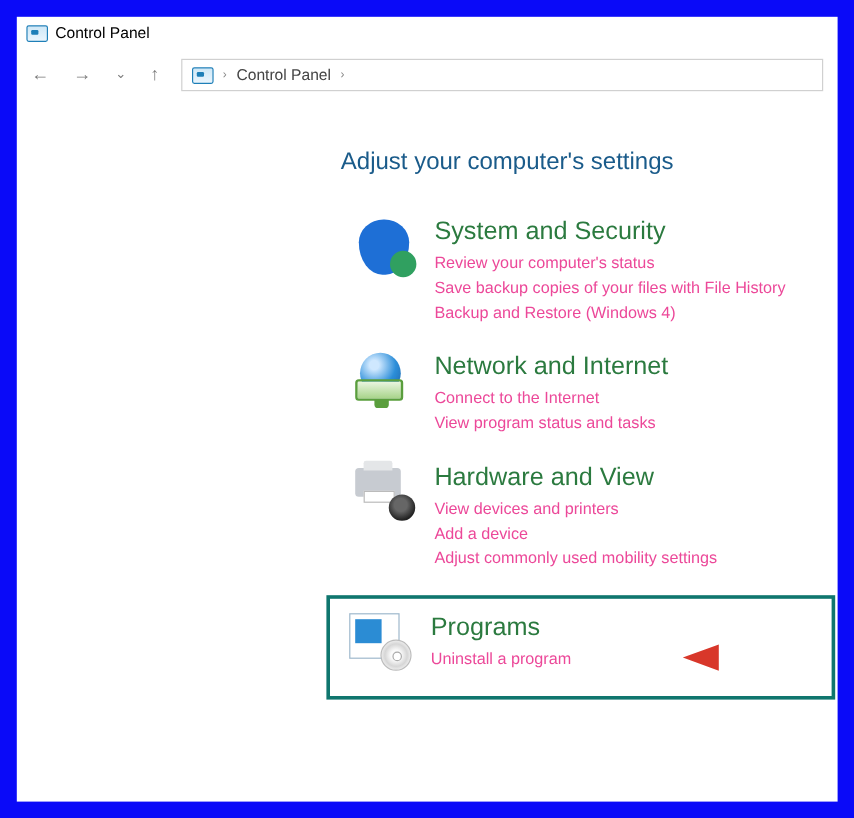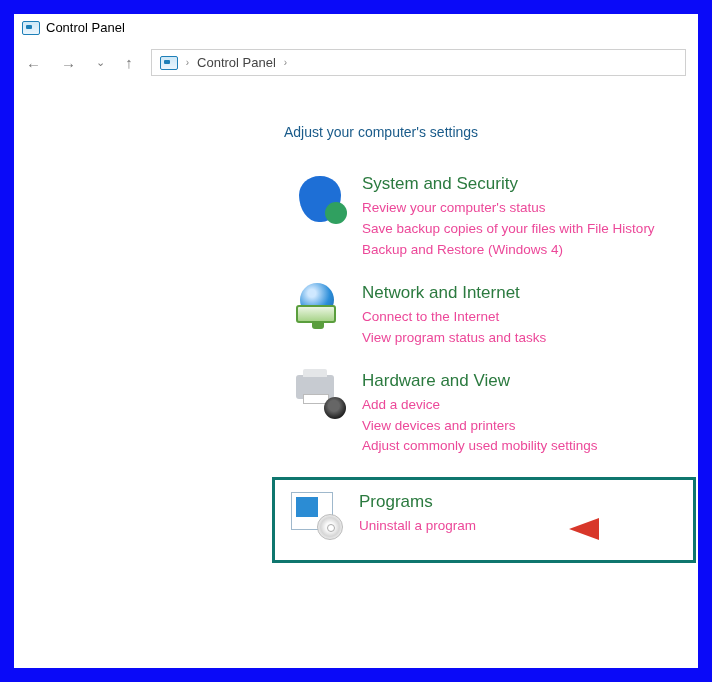--- a/index.html
+++ b/index.html
@@ -55,39 +55,39 @@
     color: #444;
   }
   .chev { color: #888; font-size: 10px; }
   .content {
     flex: 1;
     padding: 40px 20px 20px 20px;
     overflow: auto;
   }
   .heading {
     color: #1a5b8a;
-    font-size: 14px;
+    font-size: 20px;
     font-weight: 400;
     margin-left: 250px;
     margin-bottom: 34px;
   }
   .categories { margin-left: 260px; }
   .cat {
     display: flex;
     gap: 16px;
     margin-bottom: 22px;
   }
   .cat-icon {
     width: 52px; height: 48px;
     flex-shrink: 0;
   }
   .cat-body { padding-top: 0; }
   .cat-title {
     color: #2b7a3f;
-    font-size: 17px;
+    font-size: 21px;
     font-weight: 400;
     margin-bottom: 4px;
   }
   .cat-link {
     color: #ec4899;
     font-size: 13.5px;
     display: block;
     line-height: 1.55;
     cursor: pointer;
   }
@@ -181,22 +181,22 @@
         </div>
       </div>
 
       <div class="cat">
         <div class="cat-icon ic-hw-wrap">
           <div class="ic-printer"></div>
             <div class="ic-cam"></div>
         </div>
         <div class="cat-body">
           <div class="cat-title">Hardware and View</div>
+          <a class="cat-link">View devices and printers</a>
           <a class="cat-link">Add a device</a>
-          <a class="cat-link">View devices and printers</a>
           <a class="cat-link">Adjust commonly used mobility settings</a>
         </div>
       </div>
 
       <div class="highlight">
         <div class="cat" style="margin-bottom:0">
           <div class="cat-icon ic-prog-wrap">
             <div class="ic-prog"></div>
               <div class="ic-disc"></div>
           </div>

